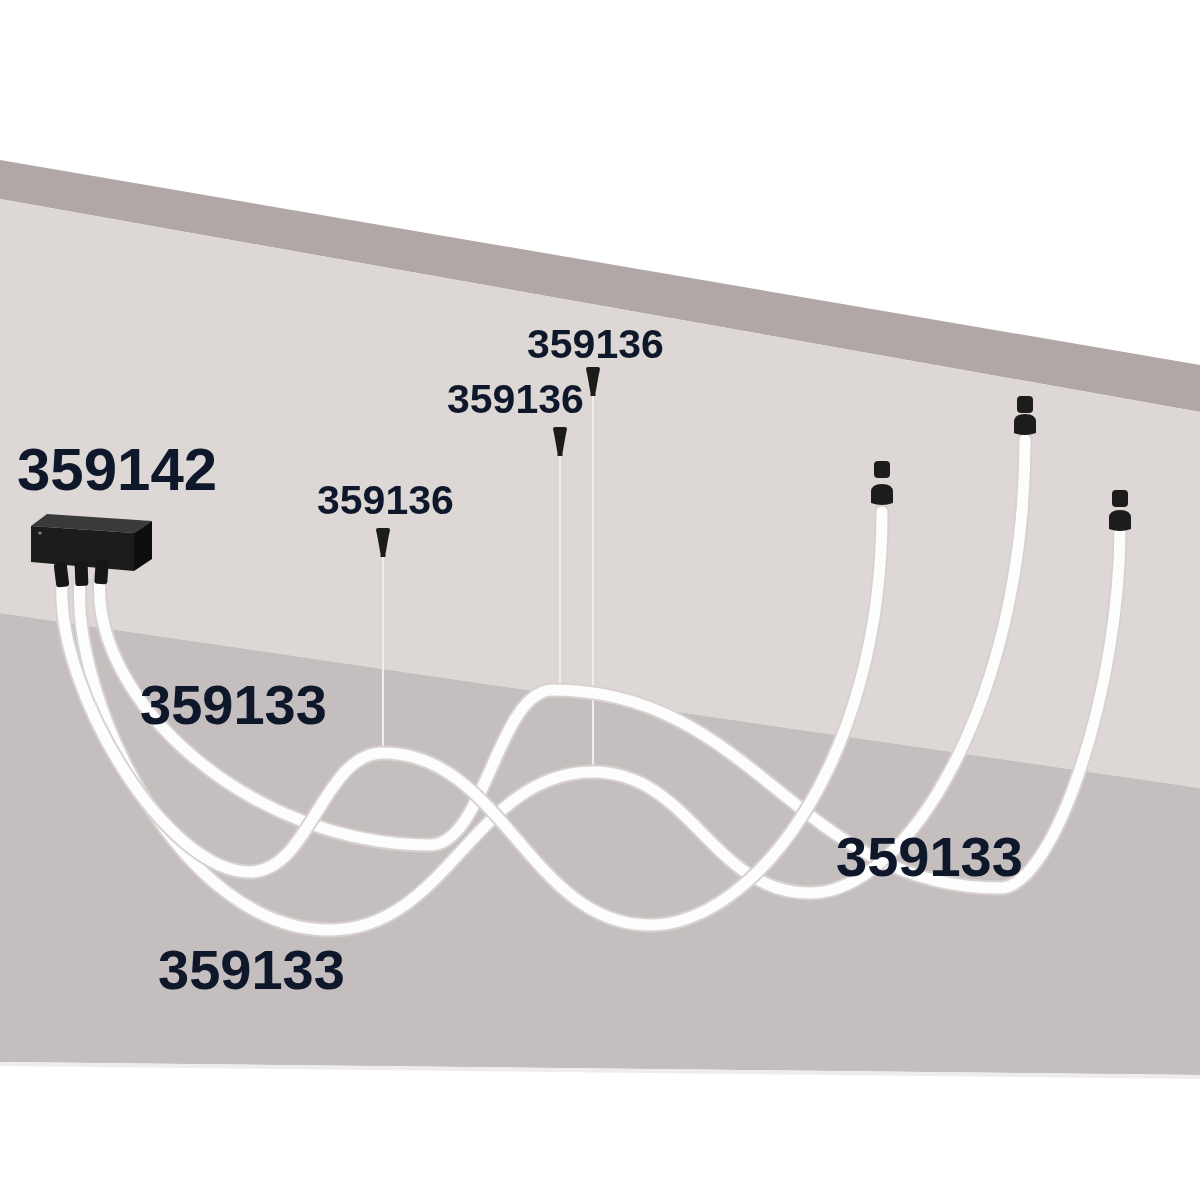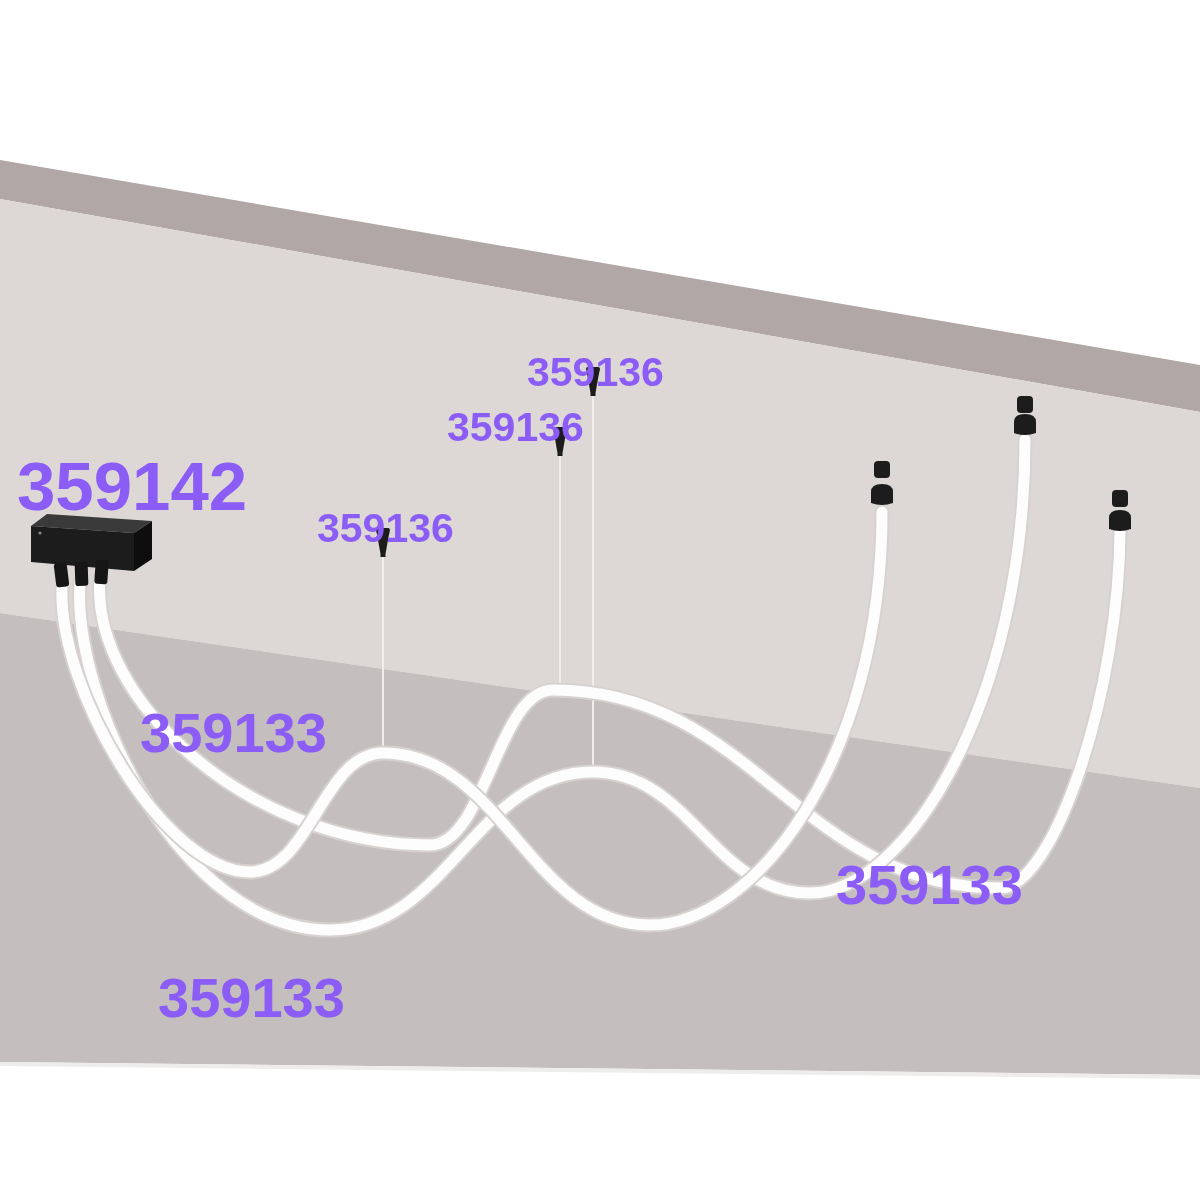--- a/index.html
+++ b/index.html
@@ -7,28 +7,27 @@
     position:relative;
     width:1200px;height:1200px;
     background:#ffffff;
     overflow:hidden;
     font-family:"Liberation Sans","DejaVu Sans",sans-serif;
   }
   .stage svg{position:absolute;left:0;top:0;}
   .part-label{
     position:absolute;
     font-weight:bold;
-    color:#8b5cf6;
+    color:#0f172a;
     line-height:1;
     letter-spacing:0px;
     white-space:nowrap;
     user-select:none;
-    margin-top:28px;
   }
-  .lbl-driver{left:17px;top:424px;font-size:69px;}
+  .lbl-driver{left:17px;top:440px;font-size:60px;}
   .lbl-susp1{left:317px;top:480px;font-size:41px;}
   .lbl-susp2{left:447px;top:379px;font-size:41px;}
   .lbl-susp3{left:527px;top:324px;font-size:41px;}
   .lbl-tube-left{left:140px;top:677px;font-size:56px;}
   .lbl-tube-right{left:836px;top:829px;font-size:56px;}
   .lbl-tube-bottom{left:158px;top:942px;font-size:56px;}
 </style>
 </head>
 <body>
 

